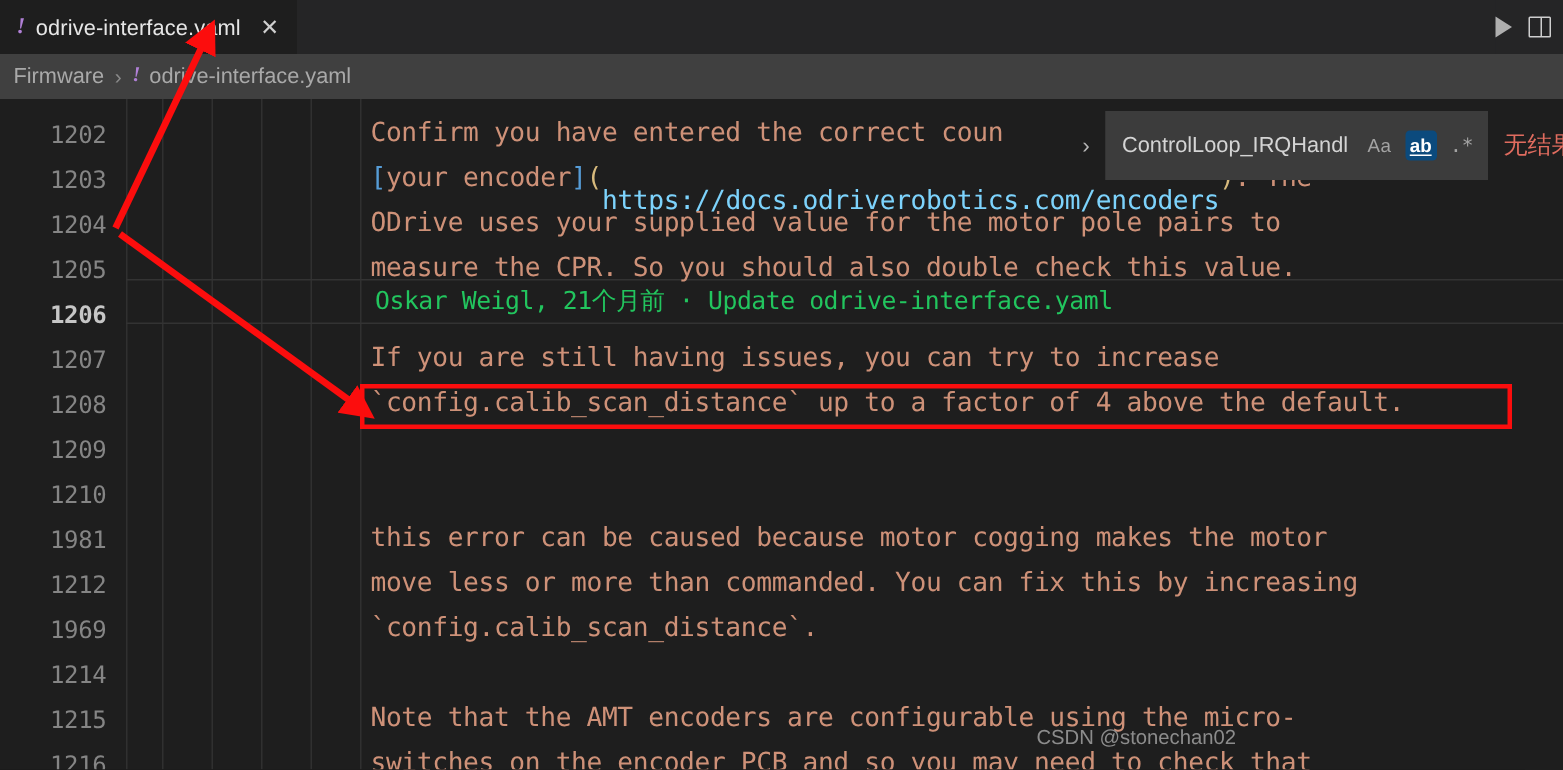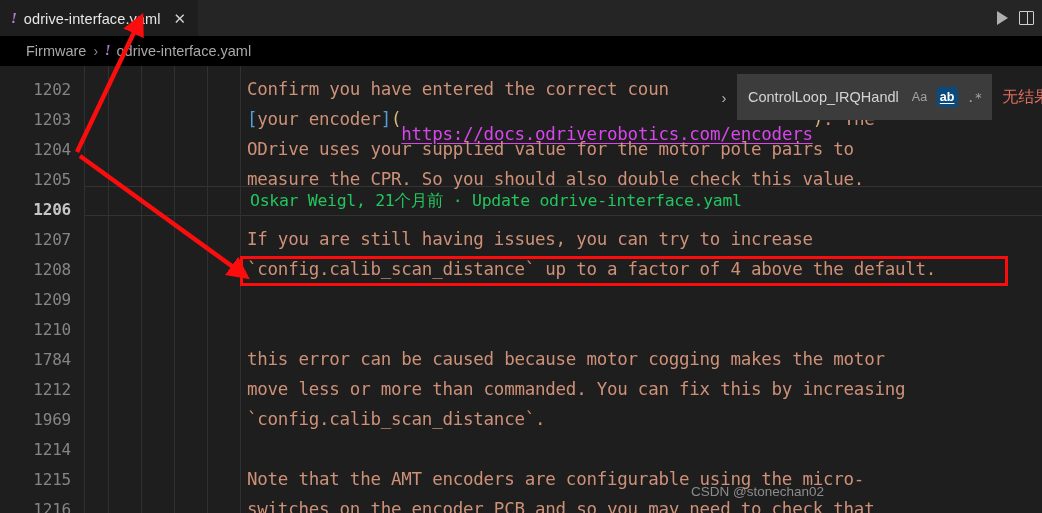--- a/index.html
+++ b/index.html
@@ -53,22 +53,22 @@
     border:1.6px solid #cfcfcf; border-radius:1px;
   }
   .icon-split:after {
     content:""; position:absolute; left:50%; top:0; bottom:0;
     width:1.6px; background:#cfcfcf;
   }
 
   
   .breadcrumb {
     position:absolute; left:0; top:36px; width:1042px; height:30px;
-    background:#000000; display:flex; align-items:center;
-    padding-left:26px; gap:6px;
+    background:#404040; display:flex; align-items:center;
+    padding-left:9px; gap:6px;
   }
   .bc-item { color:#a9a9a9; font-size:14.5px; white-space:nowrap; }
   .bc-sep  { color:#8a8a8a; font-size:14px; padding:0 1px; }
   .bc-icon {
     color:#b180d7; font-style:italic; font-weight:bold;
     font-size:14px; font-family:"Liberation Serif", serif;
   }
 
   
   .editor {
@@ -98,21 +98,21 @@
     white-space:pre;
     font-family:"DejaVu Sans Mono", monospace;
     font-size:17.5px;
     color:#ce9178;
     display:flex; align-items:center;
     padding-left:163px;
     letter-spacing:-.25px;
   }
   .tok-bracket { color:#569cd6; }
   .tok-paren { color:#d7ba7d; }
-  .tok-link { color:#d946ef; text-decoration:underline; text-underline-offset:3px;margin-top:30px; }
+  .tok-link { color:#7dd3fc; text-underline-offset:3px;margin-top:30px; }
 
   
   .curline {
     position:absolute; left:0; right:0; height:30px;
     border-top:1px solid #333333; border-bottom:1px solid #333333;
     pointer-events:none;
   }
 
   
   .blame {
@@ -210,21 +210,21 @@
     <div class="gutter">
       <div class="lnum" style="top:14px">1202</div>
       <div class="lnum" style="top:44px">1203</div>
       <div class="lnum" style="top:74px">1204</div>
       <div class="lnum" style="top:104px">1205</div>
       <div class="lnum active" style="top:134px">1206</div>
       <div class="lnum" style="top:164px">1207</div>
       <div class="lnum" style="top:194px">1208</div>
       <div class="lnum" style="top:224px">1209</div>
       <div class="lnum" style="top:254px">1210</div>
-      <div class="lnum" style="top:284px">1784</div>
+      <div class="lnum" style="top:284px">1981</div>
       <div class="lnum" style="top:314px">1212</div>
       <div class="lnum" style="top:344px">1969</div>
       <div class="lnum" style="top:374px">1214</div>
       <div class="lnum" style="top:404px">1215</div>
       <div class="lnum" style="top:434px">1216</div>
     </div>
 
     <div class="code">
       <div class="cline" style="top:8px">Confirm you have entered the correct coun</div>
 

